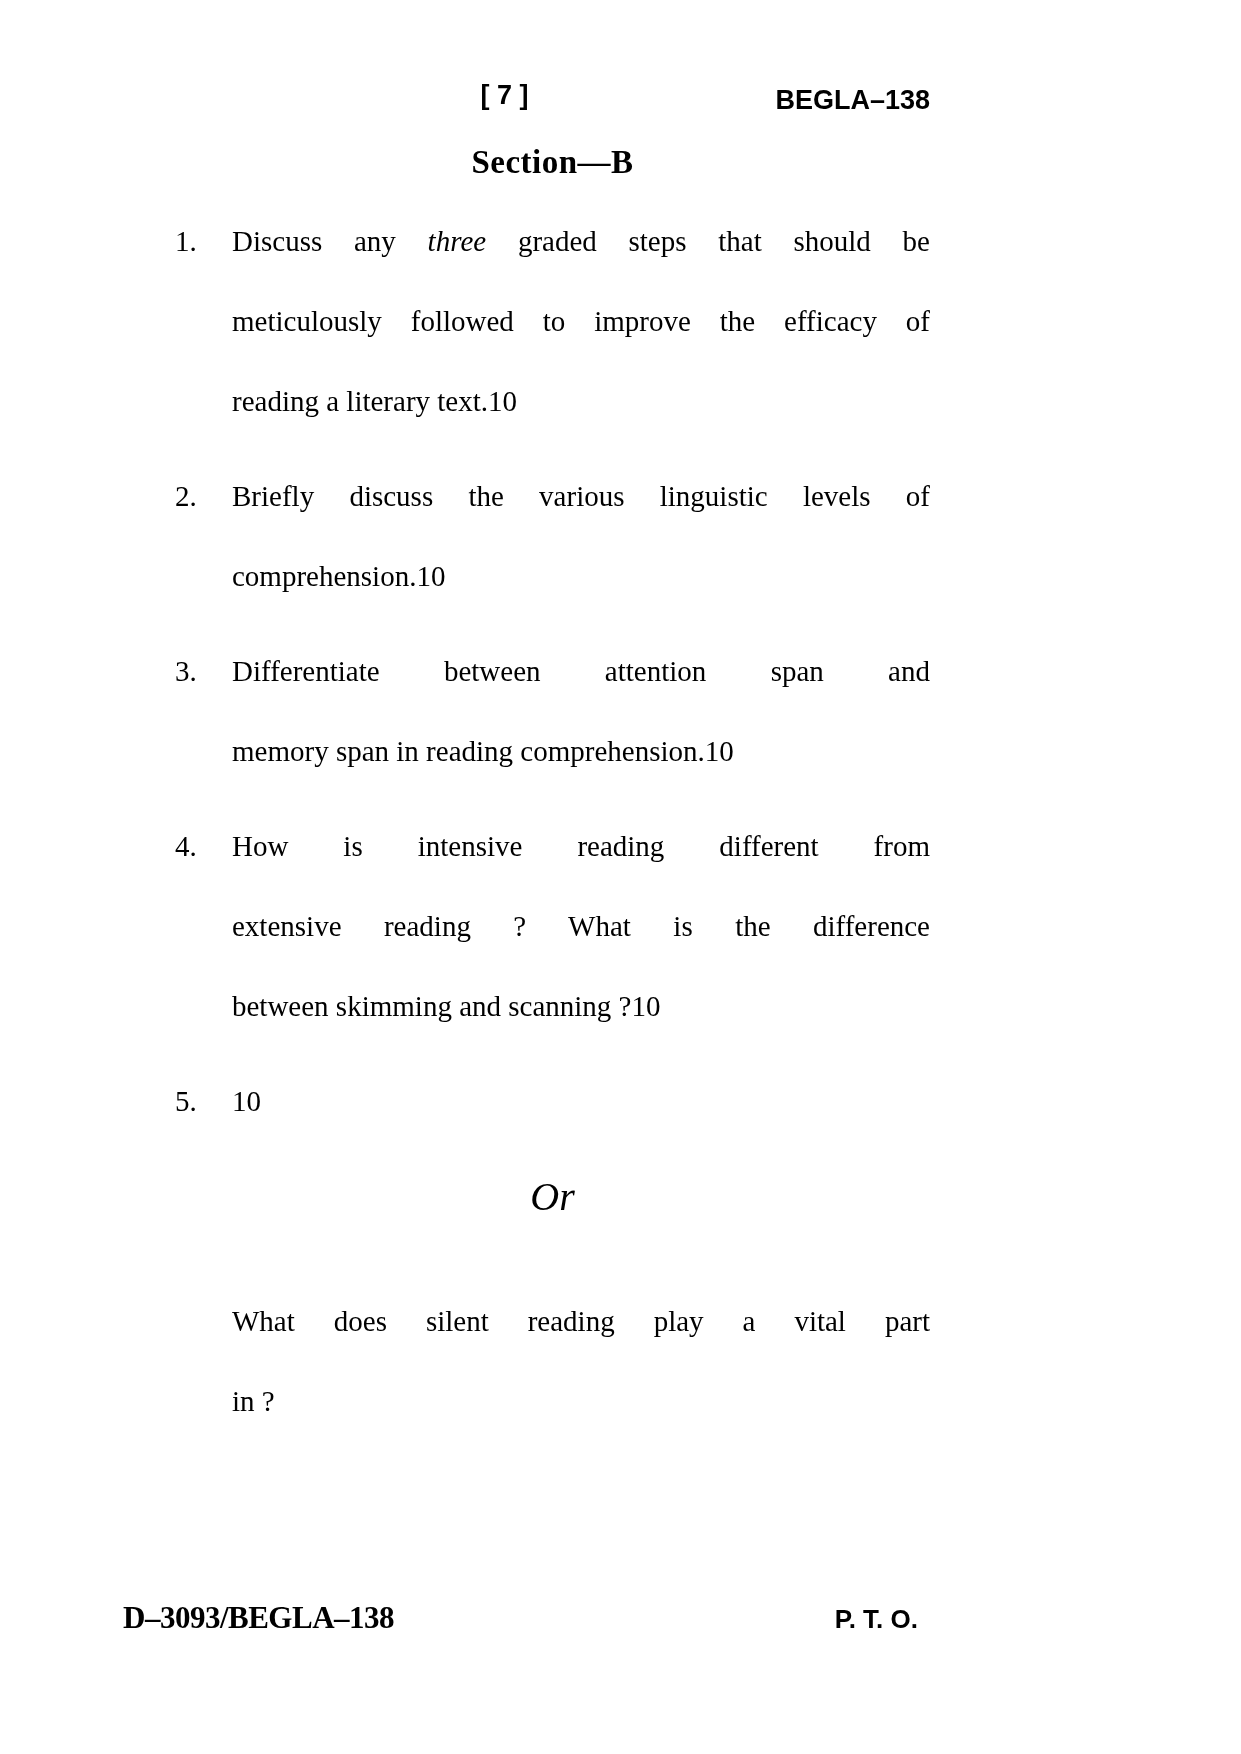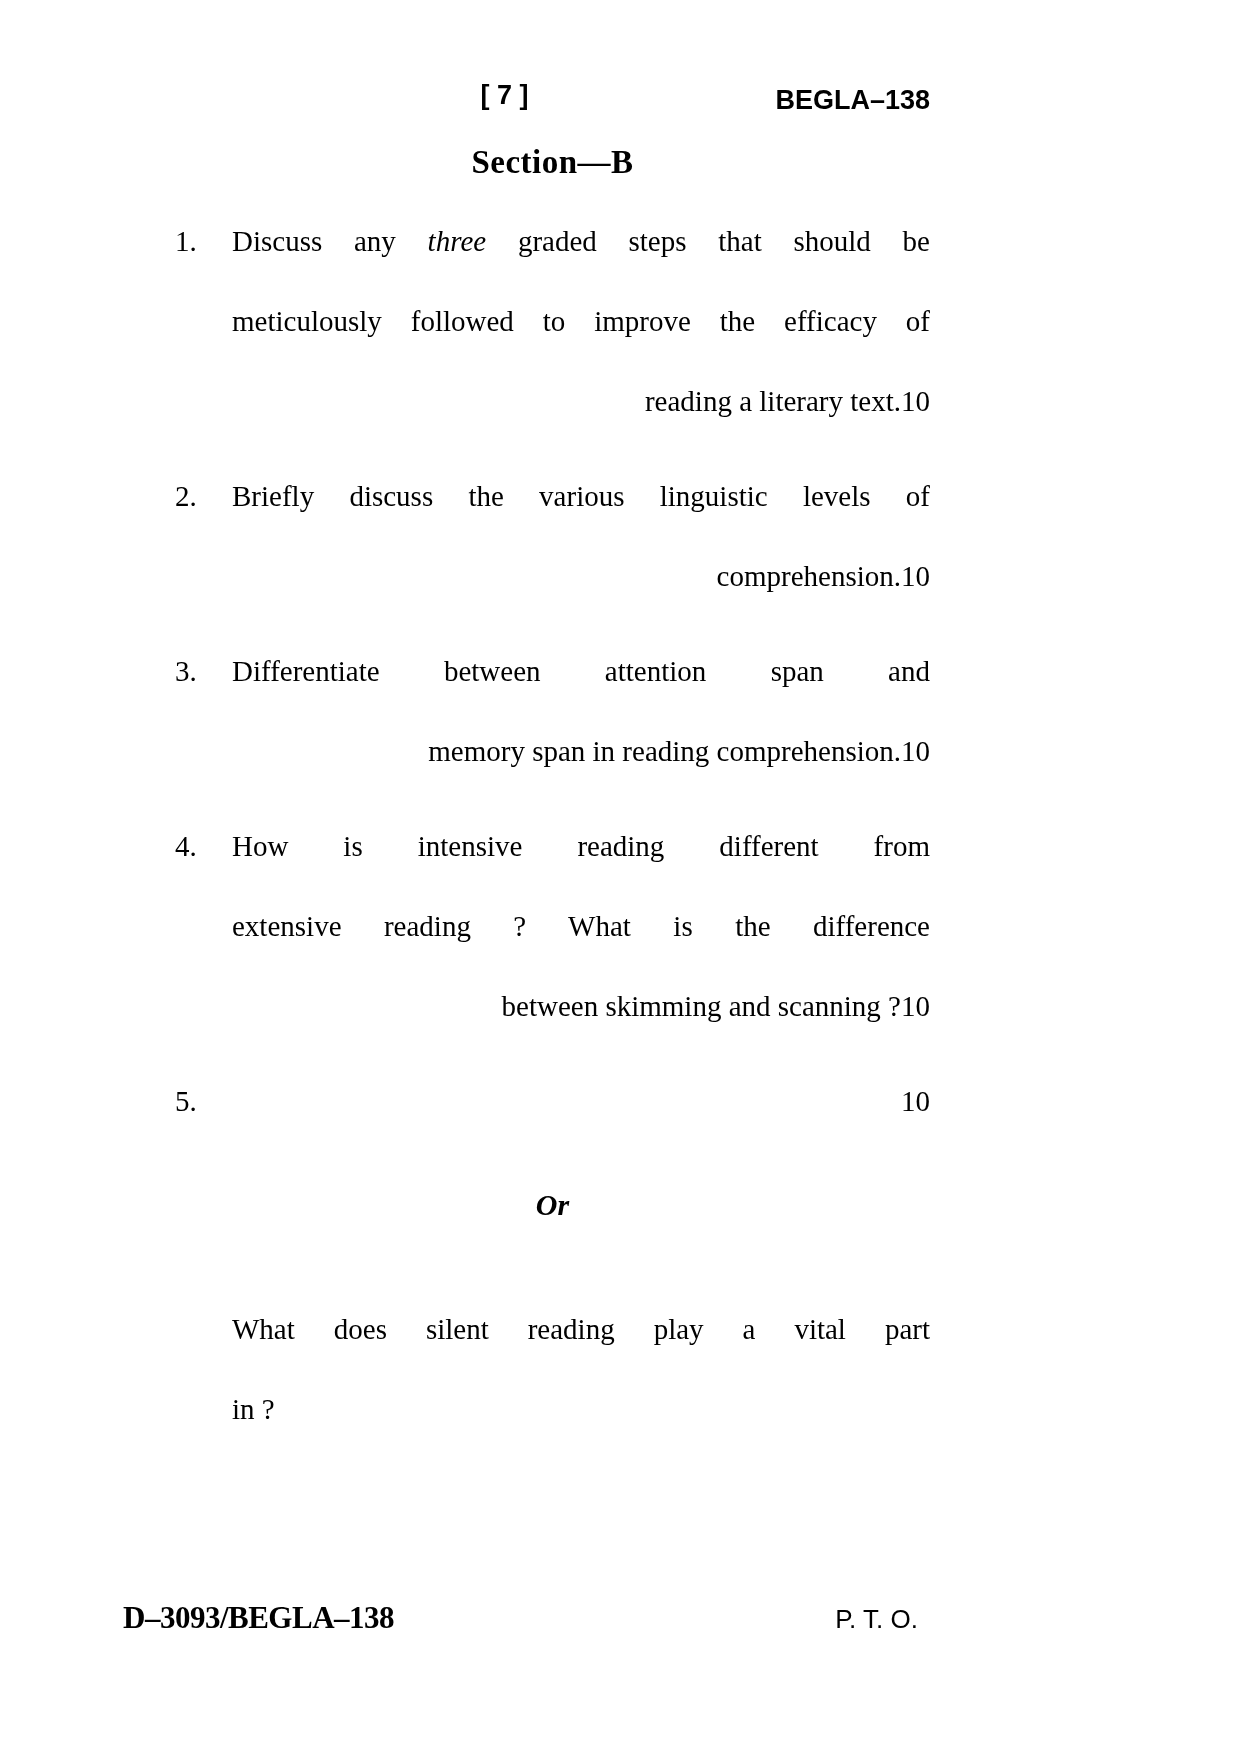--- a/index.html
+++ b/index.html
@@ -75,34 +75,33 @@
     text-align: justify;
   }
   .q-line.justify::after {
     content: "";
     display: inline-block;
     width: 100%;
     height: 0;
   }
   .q-line.has-mark {
     display: flex;
-    justify-content: flex-end;
+    justify-content: flex-start;
     align-items: baseline;
   }
   .italic { font-style: italic; }
 
   .or-line {
     height: 80px;
     line-height: 44px;
-    margin-top: 24px;
+    margin-top: 16px;
     text-align: center;
     font-style: italic;
-    font-size: 30px;
-    overflow: hidden;
-    font-weight: bold;
+    font-size: 40px;
+    overflow: hidden;
   }
   .alt-question {
     margin-left: 57px;
     margin-top: 44px;
   }
 
   
   .footer {
     position: absolute;
     top: 1600px;
@@ -113,21 +112,21 @@
     align-items: baseline;
   }
   .footer-left {
     font-family: "Liberation Serif", serif;
     font-weight: bold;
     font-size: 31px;
     letter-spacing: -0.5px;
   }
   .footer-right {
     font-family: "Liberation Sans", sans-serif;
-    font-weight: normal;
+    font-weight: bold;
     font-size: 26px;
   }
 </style>
 </head>
 <body>
 
 <div class="page">
 
   <div class="header">
     <span class="page-num">[ 7 ]</span>

